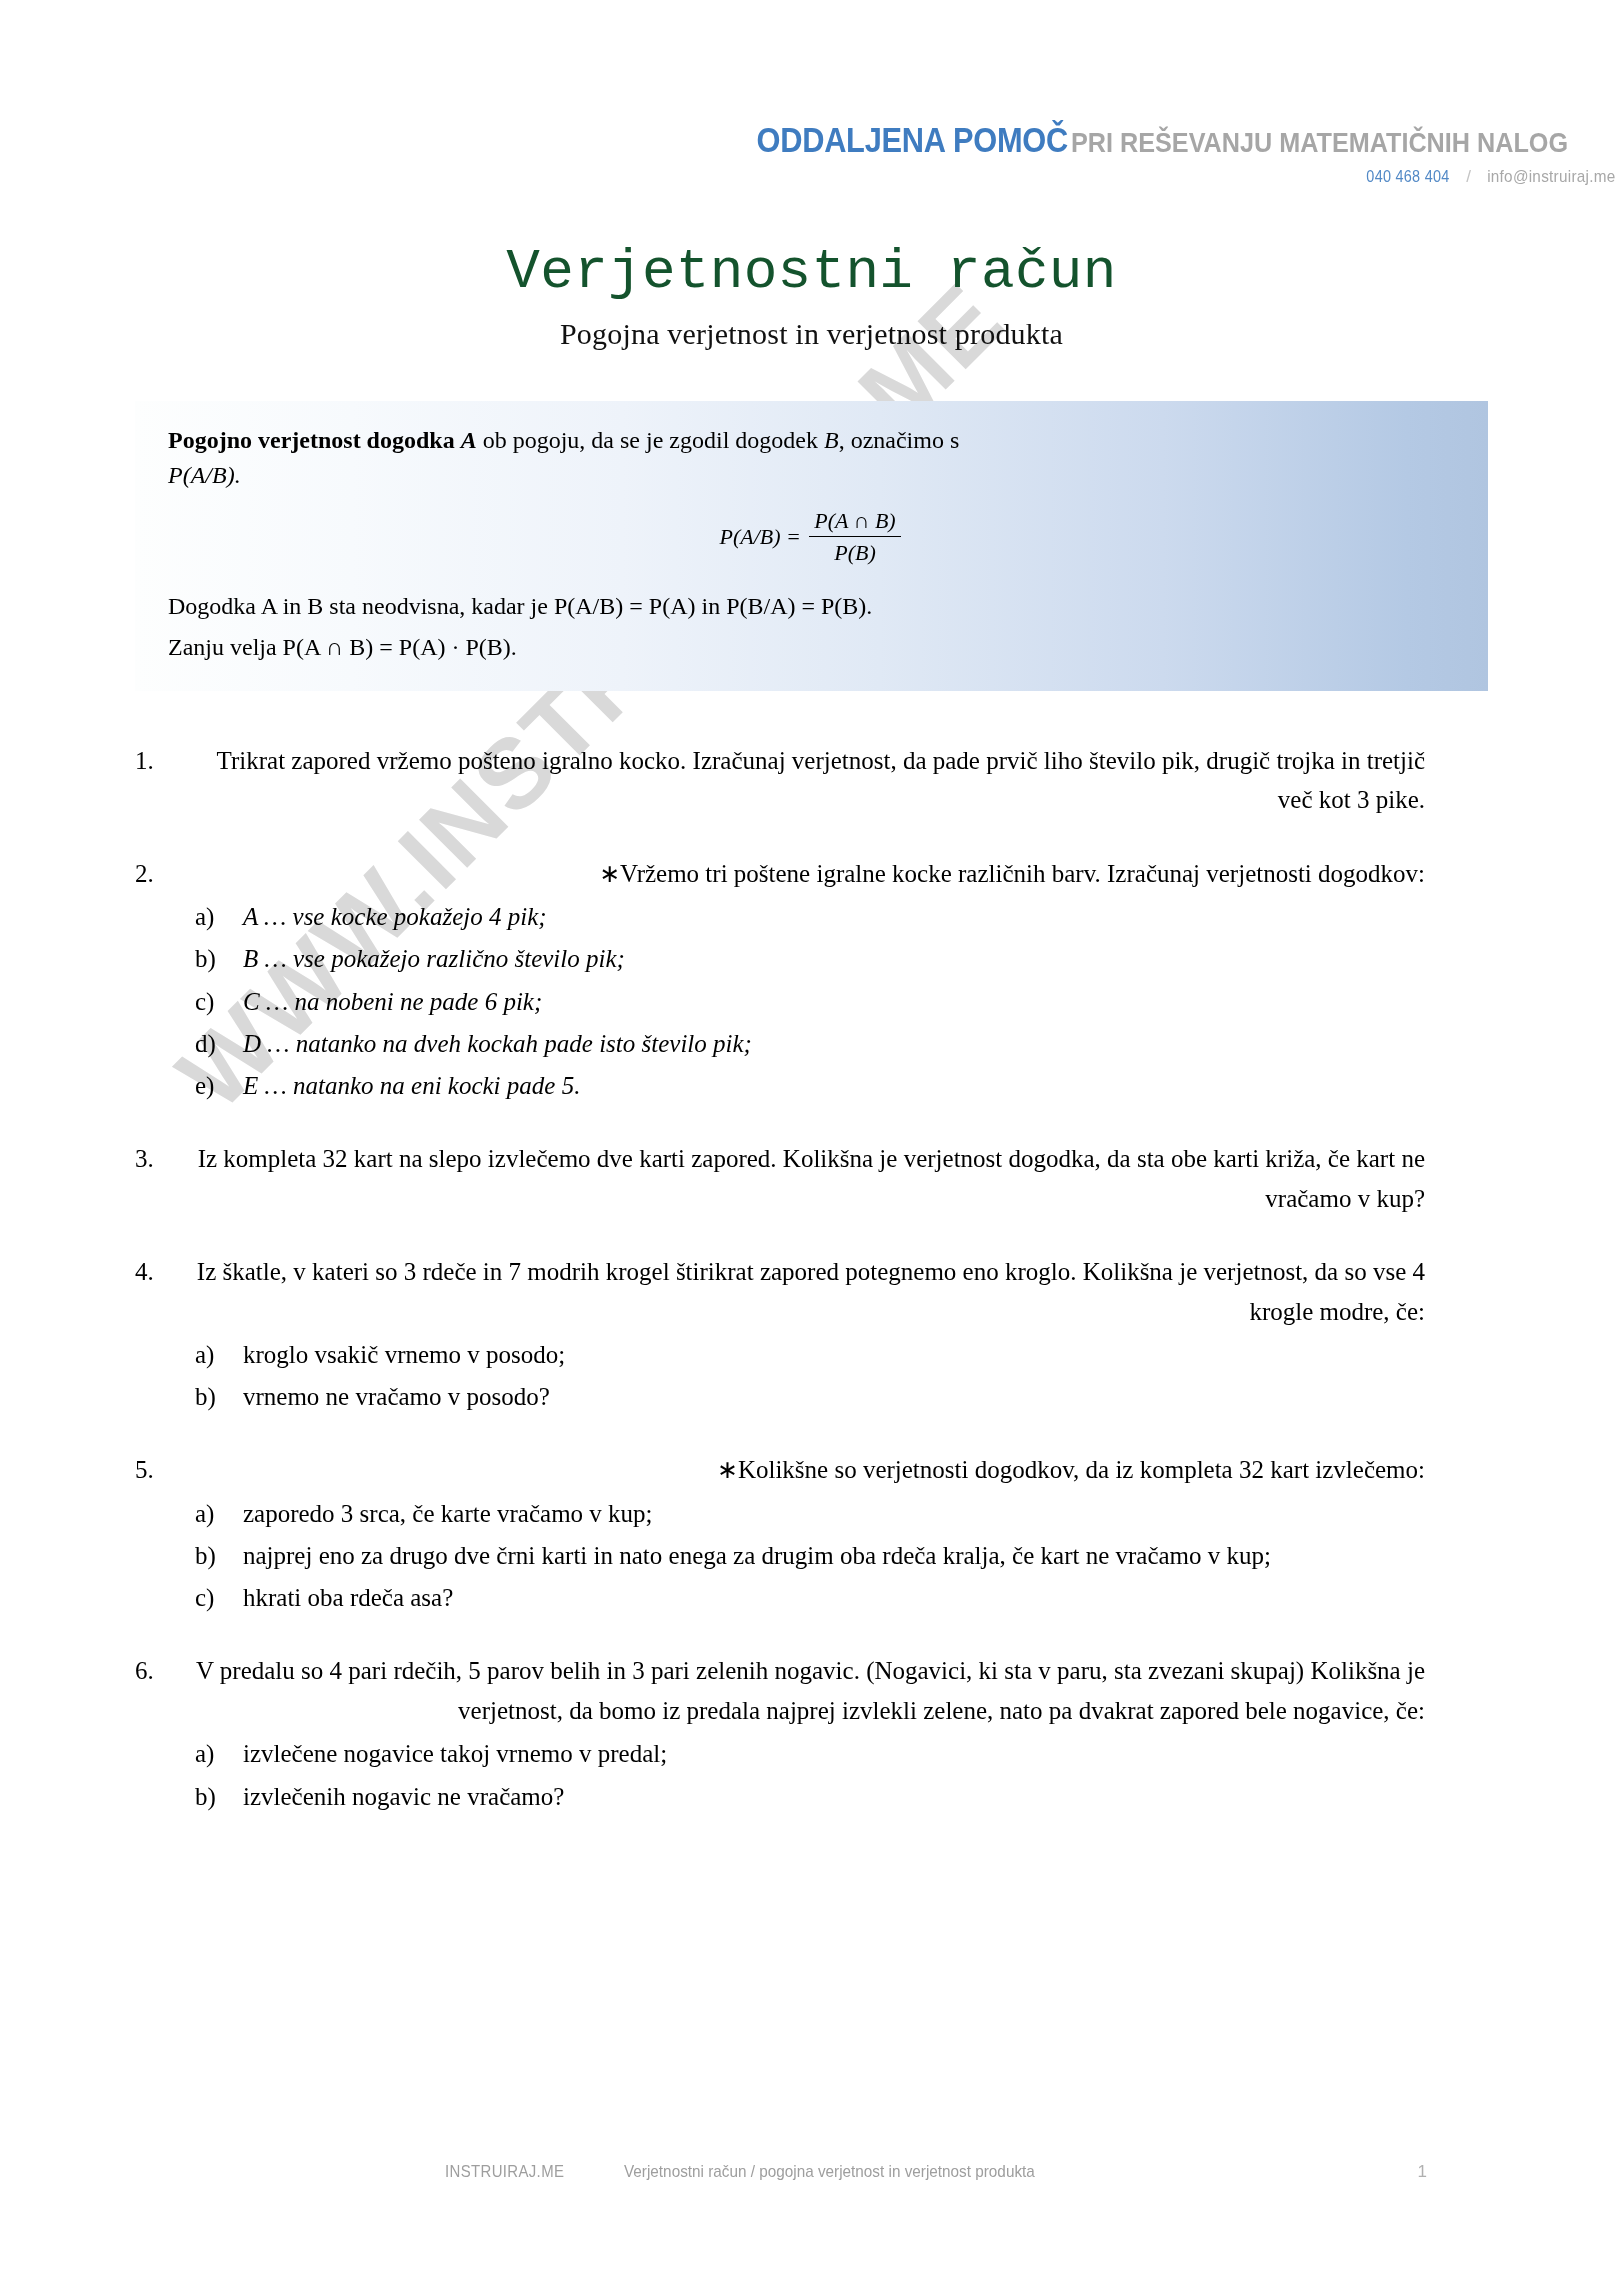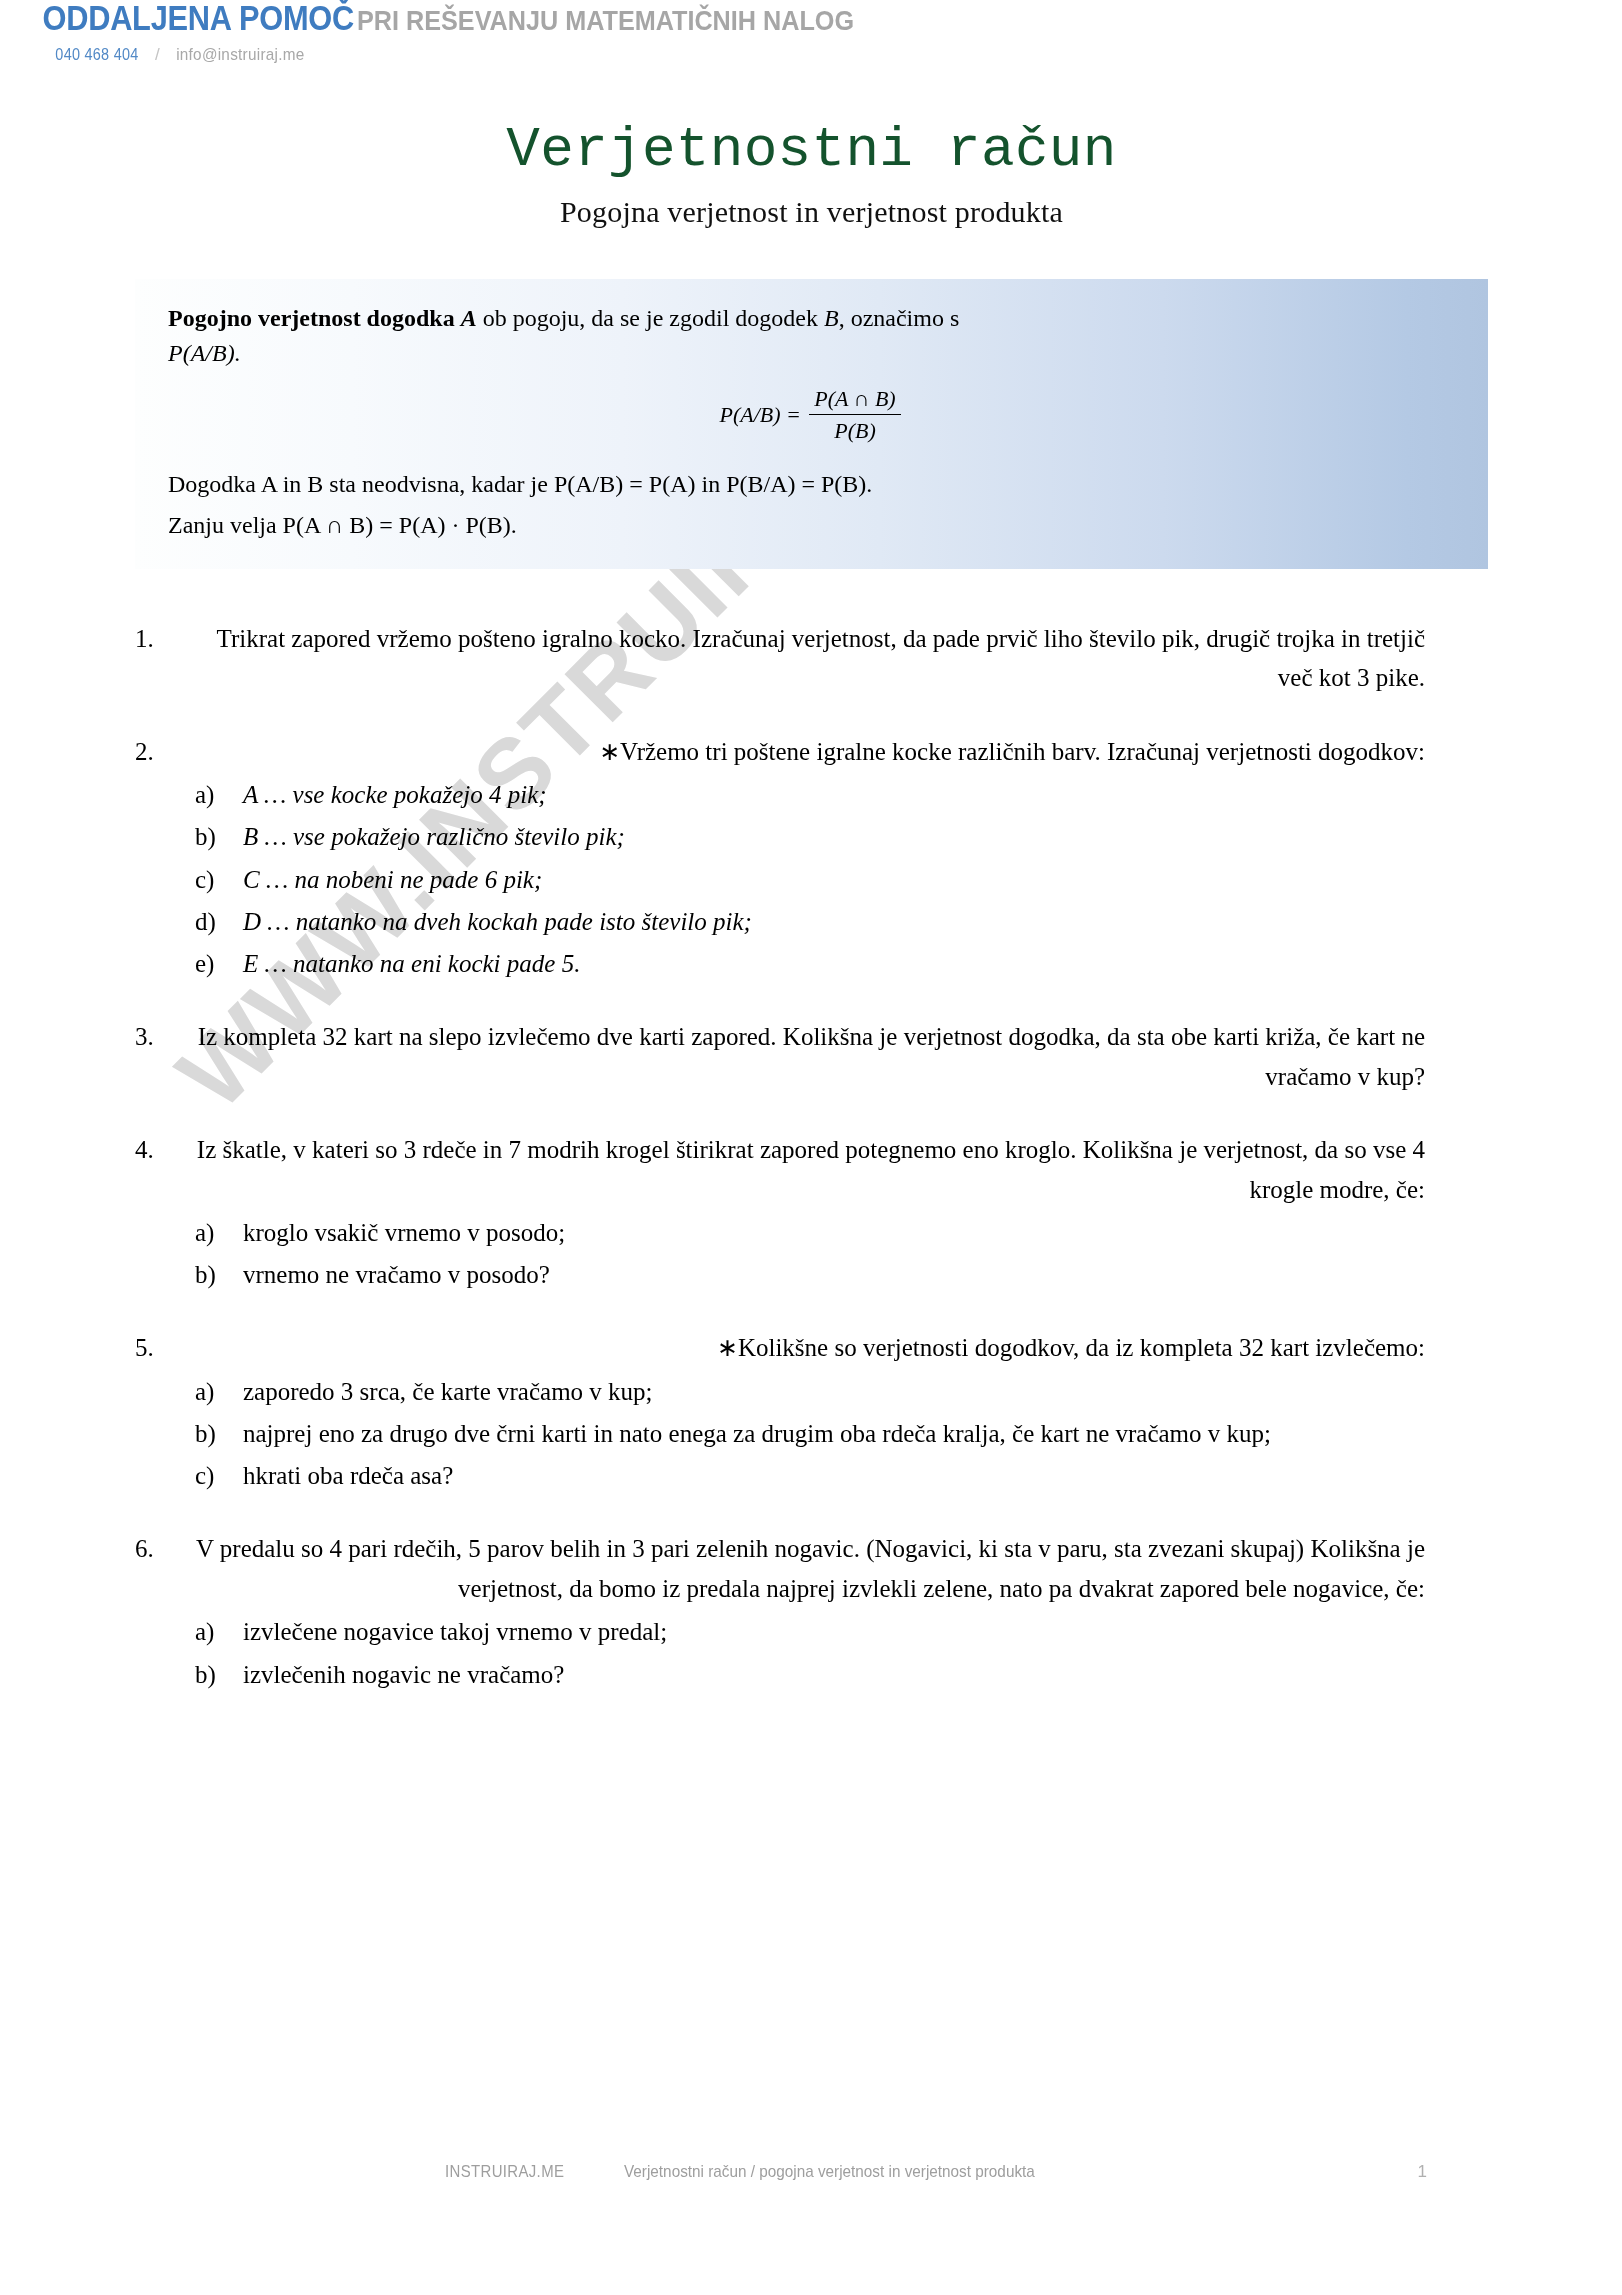--- a/index.html
+++ b/index.html
@@ -40,21 +40,22 @@
     font-size: 99px;
     letter-spacing: 2.6px;
     color: #d9d9d9;
     white-space: nowrap;
   }
 
   
   .doc-header {
     position: relative;
     z-index: 3;
-    text-align: left;
+    padding-top: 122px;
+    text-align: right;
   }
   .brand-line {
     line-height: 1;
     white-space: nowrap;
   }
   .brand-strong {
     font-family: "Liberation Sans", sans-serif;
     font-weight: 700;
     font-size: 35px;
     letter-spacing: -0.3px;

